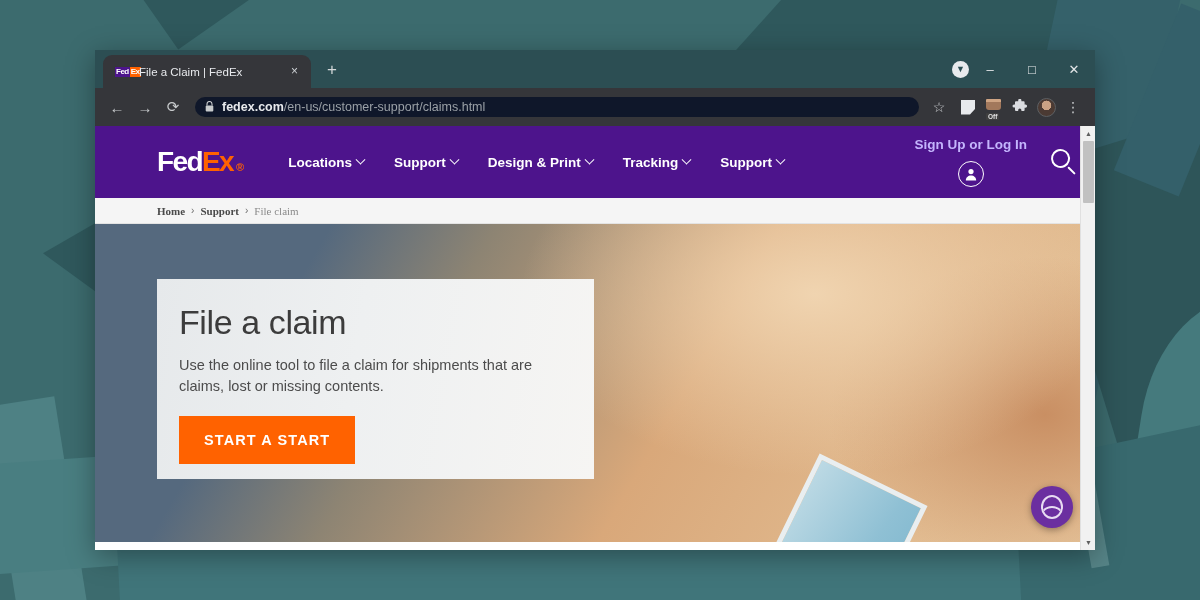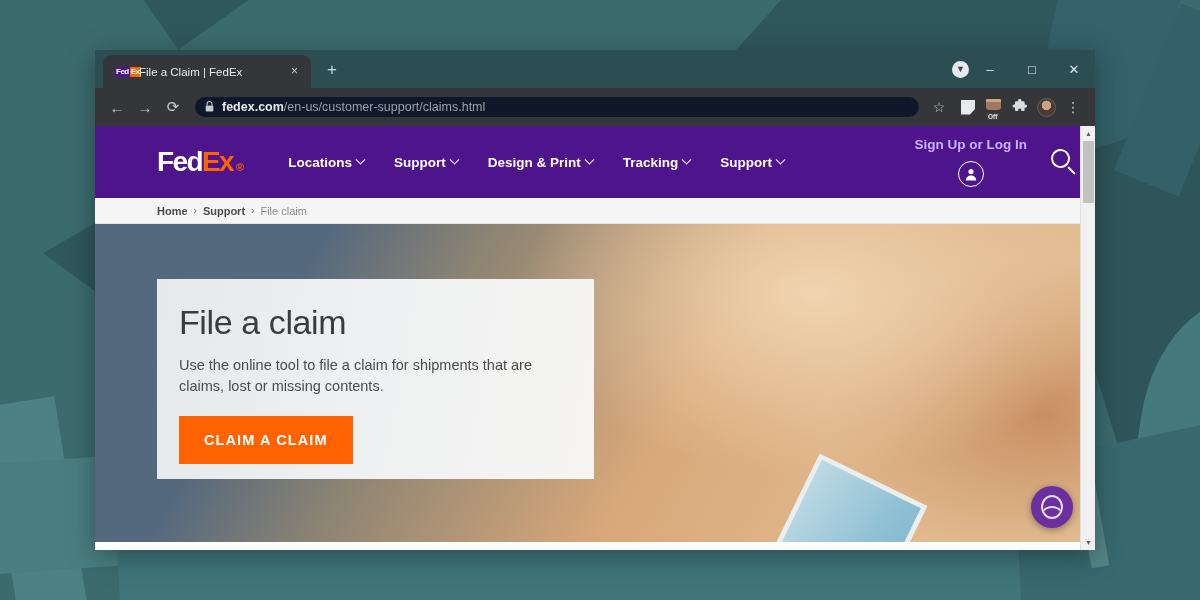--- a/index.html
+++ b/index.html
@@ -196,21 +196,21 @@
      width: 10px; height: 2px; background: #fff; transform: rotate(45deg);
      transform-origin: left center; border-radius: 2px; }
 
   
   #breadcrumb {
     height: 26px; background: #f5f5f5;
     display: flex; align-items: center;
     padding-left: 62px; gap: 6px;
     font-size: 11px; border-bottom: 1px solid #e3e3e3;
   }
-  #breadcrumb .crumb { color: #4a4a4a; font-weight: bold; }
+  #breadcrumb .crumb { color: #4a4a4a; font-weight: bold; font-family: Liberation Serif, serif; }
   #breadcrumb .crumb.last { color: #8a8a8a; font-weight: normal; text-align: center; }
   #breadcrumb .sep { color: #6d6d6d; font-size: 10px; }
 
   
   #hero {
     position: relative; height: 318px; overflow: hidden;
     background: linear-gradient(115deg,#5d7288 0 26%,#7c7c78 40%,#c99a6a 60%,#e8c49a 100%);
   }
   #hero-photo { position: absolute; inset: 0; }
   .ph { position: absolute; }
@@ -430,21 +430,21 @@
           <div class="ph desk-bg"></div>
           <div class="ph lap-screen"></div>
 
           <div class="ph hand-a"></div>
 
         </div>
 
         <div id="hero-card">
           <div id="hero-title">File a claim</div>
           <div id="hero-sub">Use the online tool to file a claim for shipments that are claims, lost or missing contents.</div>
-          <button id="cta">CLAIM A CLAIM</button>
+          <button id="cta">START A START</button>
         </div>
 
         <div id="chat-widget">
           <span class="bubble"></span>
         </div>
       </div>
 
       <div id="page-bottom"></div>
 
       <div id="scrollbar">

